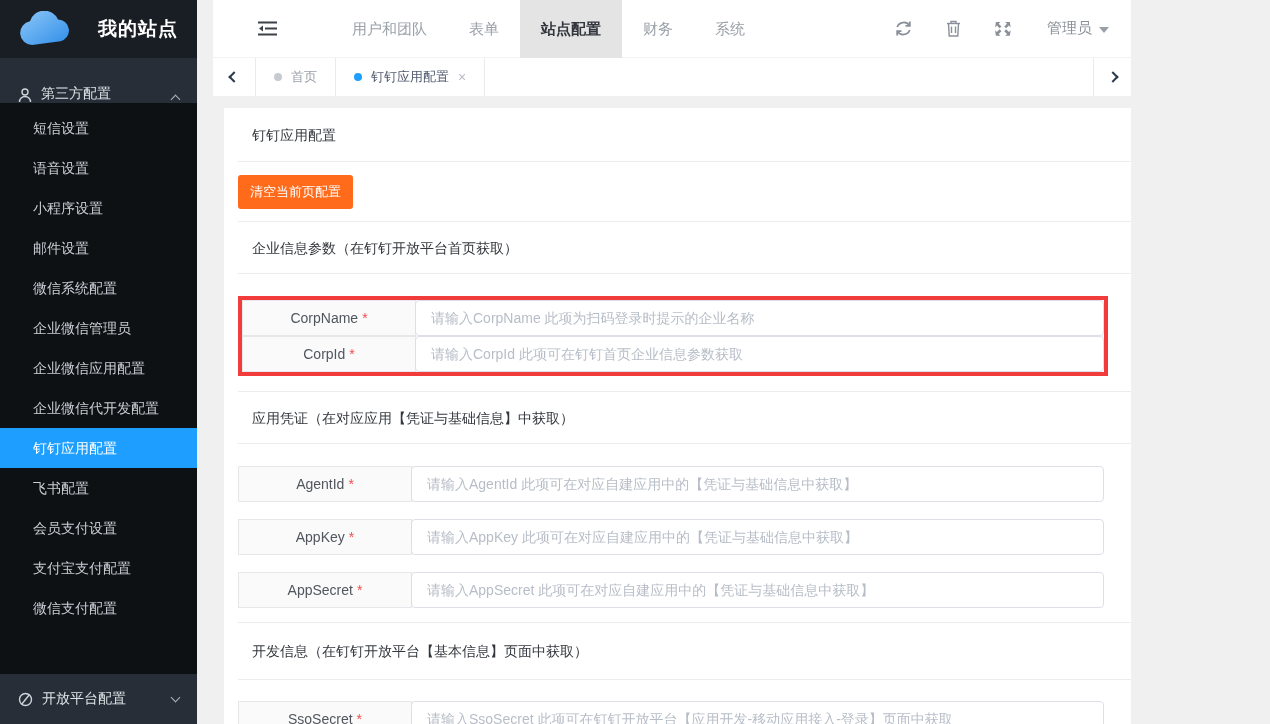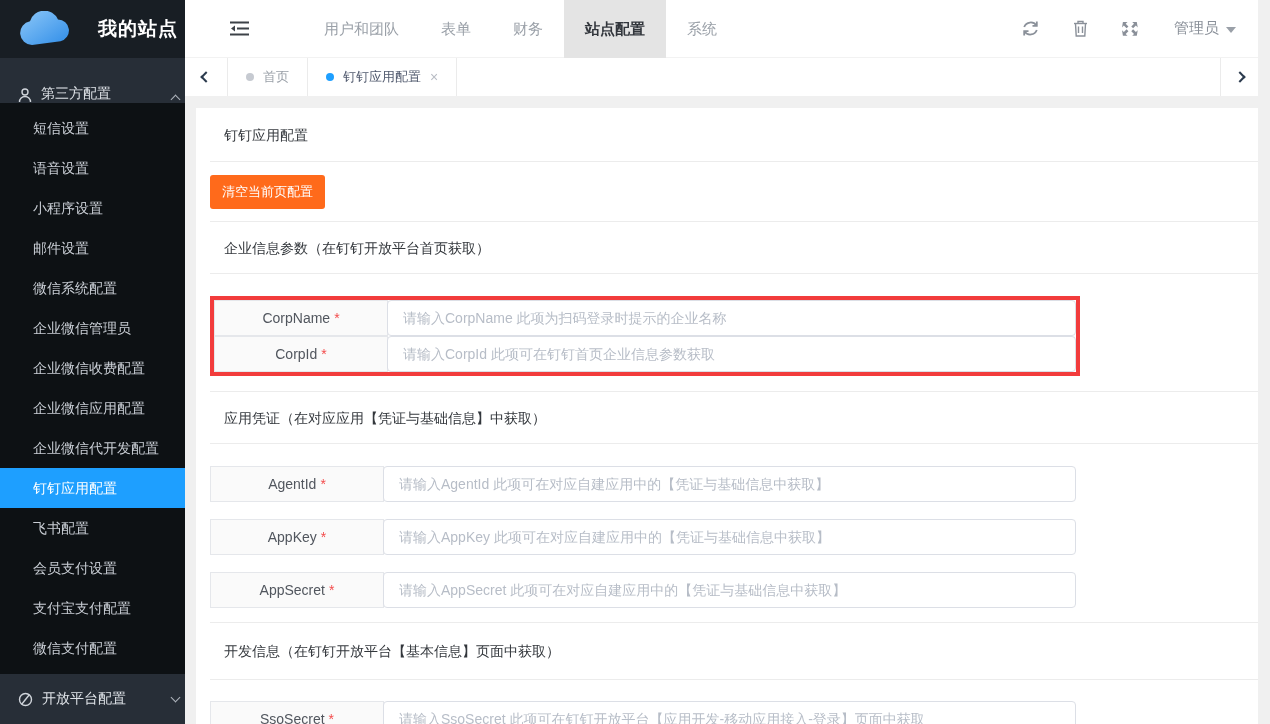--- a/index.html
+++ b/index.html
@@ -14,21 +14,21 @@
   .group-head-bottom { position:absolute; bottom:0; left:0; width:197px; height:50px; background:#272e37; color:#dfe3e8; font-size:14px; display:flex; align-items:center; padding:0 18px; cursor:pointer; }
   .group-head-bottom .glabel { margin-left:9px; }
   .chev { width:7px; height:7px; border-right:1.5px solid #aeb4bc; border-bottom:1.5px solid #aeb4bc; display:inline-block; }
   .chev.up   { transform:rotate(-135deg); margin-left:auto; margin-top:4px; }
   .chev.down { transform:rotate(45deg);   margin-left:auto; margin-bottom:4px; }
   .menu { padding-top:5px; }
   .menu-item { height:40px; line-height:40px; padding-left:33px; color:#c9ced5; font-size:14px; cursor:pointer; white-space:nowrap; }
   .menu-item.active { background:#1e9fff; color:#fff; }
 
   
-  .main { position:absolute; left:185px; top:0; width:1073px; height:724px; }
+  .main { position:absolute; left:213px; top:0; width:918px; height:724px; }
   .topbar { height:58px; background:#fff; display:flex; align-items:center; border-bottom:1px solid #f2f2f2; }
   .fold { margin-left:45px; cursor:pointer; display:flex; }
   .topnav { display:flex; margin-left:54px; height:58px; }
   .nav-item { padding:0 21px; line-height:58px; font-size:15px; color:#9aa0a8; cursor:pointer; white-space:nowrap; }
   .nav-item.active { background:#e4e4e4; color:#32363c; font-weight:bold; }
   .topbar-right { margin-left:auto; display:flex; align-items:center; margin-right:22px; }
   .tb-icon { margin-left:34px; cursor:pointer; display:flex; }
   .admin { margin-left:36px; display:flex; align-items:center; cursor:pointer; color:#8a9099; font-size:15px; }
   .caret { width:0; height:0; border-left:5px solid transparent; border-right:5px solid transparent; border-top:6px solid #9aa0a8; margin-left:7px; margin-top:2px; }
 
@@ -98,21 +98,20 @@
     <span class="chev up"></span>
   </div>
 
   <div class="menu">
     <div class="menu-item">短信设置</div>
     <div class="menu-item">语音设置</div>
     <div class="menu-item">小程序设置</div>
     <div class="menu-item">邮件设置</div>
     <div class="menu-item">微信系统配置</div>
     <div class="menu-item">企业微信管理员</div>
-    <div class="menu-item">企业微信收费配置</div>
     <div class="menu-item">企业微信应用配置</div>
     <div class="menu-item">企业微信代开发配置</div>
     <div class="menu-item active">钉钉应用配置</div>
     <div class="menu-item">飞书配置</div>
     <div class="menu-item">会员支付设置</div>
     <div class="menu-item">支付宝支付配置</div>
     <div class="menu-item">微信支付配置</div>
   </div>
 
   <div class="group-head-bottom">
@@ -132,22 +131,22 @@
   <div class="topbar">
     <span class="fold">
       <svg width="19" height="15" viewBox="0 0 19 15" stroke="#3d4248" stroke-width="2">
         <path d="M0 1.5 H19 M7 7.5 H19 M0 13.5 H19"></path>
         <path d="M5 4.5 L1 7.5 L5 10.5 Z" fill="#3d4248" stroke="none"></path>
       </svg>
     </span>
     <div class="topnav">
       <div class="nav-item">用户和团队</div>
       <div class="nav-item">表单</div>
+      <div class="nav-item active">站点配置</div>
       <div class="nav-item">财务</div>
-      <div class="nav-item active">站点配置</div>
       <div class="nav-item">系统</div>
     </div>
     <div class="topbar-right">
       <span class="tb-icon">
         <svg width="17" height="17" viewBox="0 0 17 17" fill="none" stroke="#8a9099" stroke-width="1.8">
           <path d="M14.5 5.5 A7 7 0 0 0 2.2 7"></path>
           <path d="M2.5 11.5 A7 7 0 0 0 14.8 10"></path>
           <path d="M14.8 1.5 V5.8 H10.5" fill="none"></path>
           <path d="M2.2 15.5 V11.2 H6.5" fill="none"></path>
         </svg>

